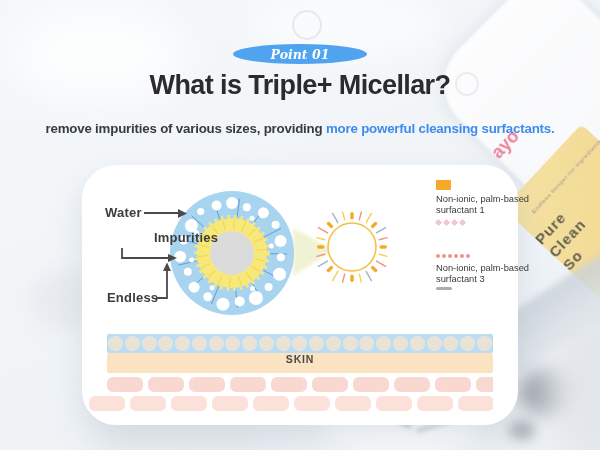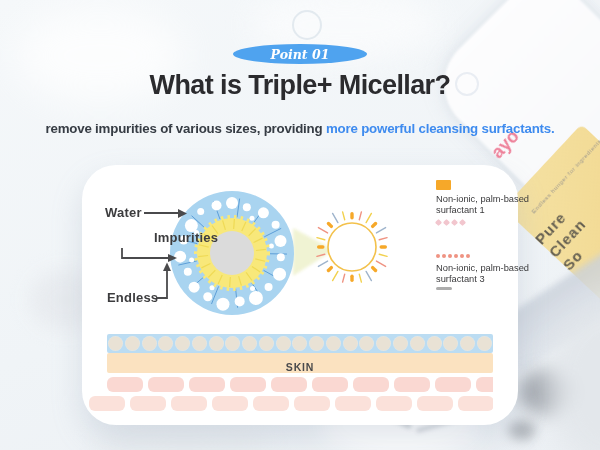--- a/index.html
+++ b/index.html
@@ -63,21 +63,21 @@
   .sw-dots{display:flex;gap:2px;align-items:center;height:6px;}
   .sw-dots i{width:4px;height:4px;border-radius:50%;background:var(--tick-pink,#EF9382);}
   .sw-line{width:16px;height:3px;background:var(--legend-gray,#ACACAC);border-radius:1.5px;}
   
   .bands{position:absolute;left:25px;top:169px;width:386px;}
   .band-blue{height:19px;background:var(--band-blue,#BBDCF2);border-radius:2px;
     display:flex;align-items:center;justify-content:space-between;padding:0 1px;box-sizing:border-box;}
   .band-circle{width:15px;height:15px;border-radius:50%;flex:0 0 15px;
     background:radial-gradient(circle,var(--band-circle,#E9E2D5) 62%,rgba(255,255,255,.55) 78%,rgba(255,255,255,0) 100%);}
   .band-peach{height:20px;background:var(--band-peach,#FBE2C0);border-radius:2px;
-    display:flex;align-items:flex-end;justify-content:center;}
+    display:flex;align-items:flex-start;justify-content:center;}
   .skin-text{font-size:10.5px;font-weight:700;letter-spacing:.8px;color:#4A4A4C;}
   .brick-row{display:flex;gap:5px;height:15px;margin-top:4px;overflow:hidden;}
   .brick-row .brick{flex:0 0 36px;height:15px;border-radius:6px;background:var(--brick-pink,#FAD8D2);}
   .brick-row.light .brick{background:var(--brick-pink-light,#FBE1DA);}
   .brick-row.light{margin-left:-18px;width:404px;}
 </style>
 </head>
 <body>
 
 <div class="stage">

